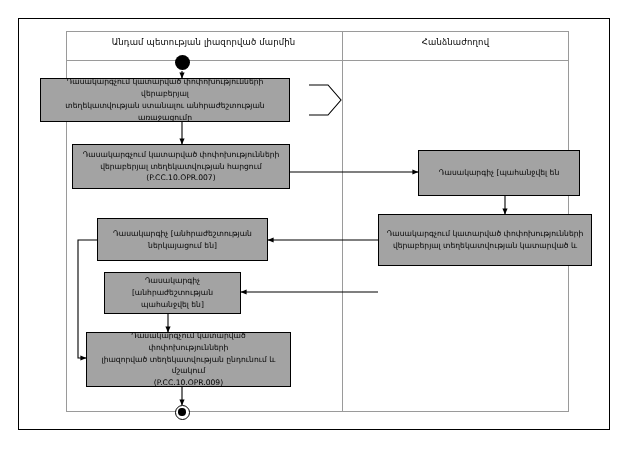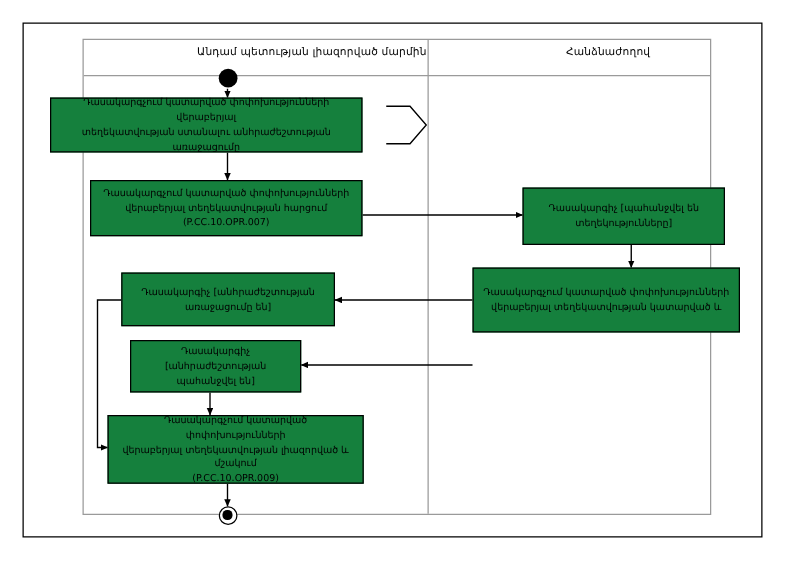--- a/index.html
+++ b/index.html
@@ -28,26 +28,26 @@
   .lane-divider{
     position:absolute;left:275px;top:0;width:1px;height:100%;
     background:#9a9a9a;
   }
   .lane-title{
     position:absolute;top:6px;
     font-size:8.5px;letter-spacing:.15px;
     text-align:center;color:#000;white-space:nowrap;
   }
   .lane-title.left{left:0;width:275px;}
-  .lane-title.right{left:276px;width:227px;padding-left:31px;}
+  .lane-title.right{left:276px;width:227px;}
 
   
   .node{
     position:absolute;box-sizing:border-box;
-    border:1.2px solid #000;background:#15803d;
+    border:1.2px solid #000;background:#a3a3a3;
     display:flex;align-items:center;justify-content:center;
     text-align:center;font-size:7.6px;line-height:1.55;
     padding:18px 6px;
   }
   .node span{display:block;}
 
   
   .initial-node{
     position:absolute;width:15px;height:15px;border-radius:50%;
     background:#000;
@@ -72,21 +72,21 @@
 
 <div id="canvas">
 
   <div class="outer-frame"></div>
 
   <div class="lane-table">
     <div class="lane-header"></div>
     <div class="lane-divider"></div>
   </div>
 
-  <div class="lane-title left" style="top:37px;left:66px;width:275px;margin-left:46px;">Անդամ պետության լիազորված մարմին</div>
+  <div class="lane-title left" style="top:37px;left:66px;width:275px;">Անդամ պետության լիազորված մարմին</div>
   <div class="lane-title right" style="top:37px;left:342px;width:227px;">Հանձնաժողով</div>
 
   <svg class="lines">
     <defs>
       <marker id="arrow" markerWidth="7" markerHeight="7" refX="5.6" refY="2.6" orient="auto" markerUnits="userSpaceOnUse">
         <path d="M0,0 L6,2.6 L0,5.2 z" fill="#000"></path>
       </marker>
     </defs>
 
     <line x1="182" y1="71" x2="182" y2="78" stroke="#000" stroke-width="1.1" marker-end="url(#arrow)"></line>
@@ -125,49 +125,48 @@
     <span>
       <span>Դասակարգչում կատարված փոփոխությունների</span>
       <span>վերաբերյալ տեղեկատվության հարցում</span>
       <span>(P.CC.10.OPR.007)</span>
     </span>
   </div>
 
   <div class="node" style="left:418px;top:150px;width:162px;height:46px;">
     <span>
       <span>Դասակարգիչ [պահանջվել են</span>
-      <span>տեղեկությունները]</span>
     </span>
   </div>
 
   <div class="node" style="left:378px;top:214px;width:214px;height:52px;">
     <span>
       <span>Դասակարգչում կատարված փոփոխությունների</span>
       <span>վերաբերյալ տեղեկատվության կատարված և</span>
     </span>
   </div>
 
   <div class="node" style="left:97px;top:218px;width:171px;height:43px;">
     <span>
       <span>Դասակարգիչ [անհրաժեշտության</span>
-      <span>առաջացումը են]</span>
+      <span>ներկայացում են]</span>
     </span>
   </div>
 
   <div class="node" style="left:104px;top:272px;width:137px;height:42px;">
     <span>
       <span>Դասակարգիչ</span>
       <span>[անհրաժեշտության</span>
       <span>պահանջվել են]</span>
     </span>
   </div>
 
   <div class="node" style="left:86px;top:332px;width:205px;height:55px;">
     <span>
       <span>Դասակարգչում կատարված փոփոխությունների</span>
-      <span>վերաբերյալ տեղեկատվության լիազորված և մշակում</span>
+      <span>լիազորված տեղեկատվության ընդունում և մշակում</span>
       <span>(P.CC.10.OPR.009)</span>
     </span>
   </div>
 
   <div class="final-node" style="left:175px;top:405px;"></div>
 
 </div>
 
 </body></html>

